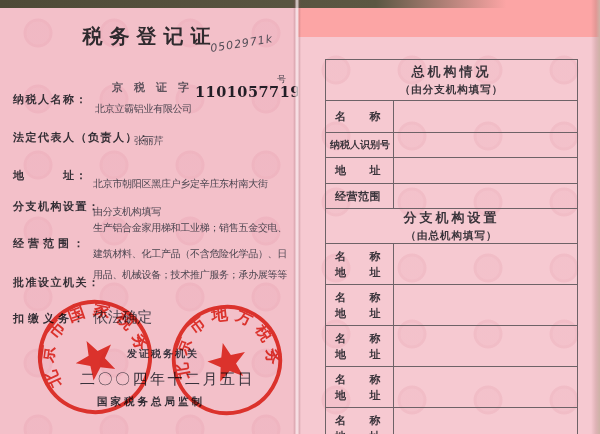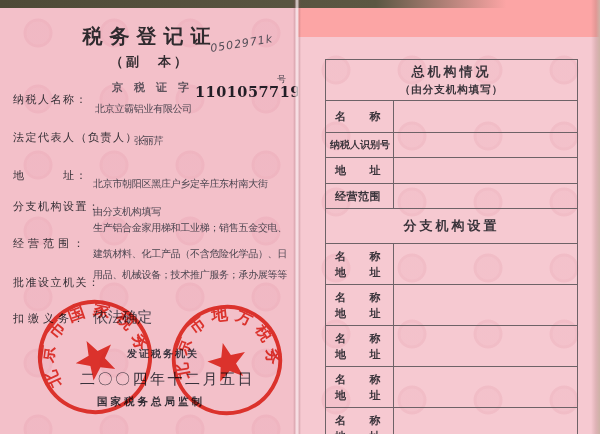--- a/index.html
+++ b/index.html
@@ -24,21 +24,21 @@
   .abs{position:absolute;}
   .title{left:58px;top:23px;width:184px;text-align:center;font-size:20px;font-weight:bold;
          letter-spacing:7px;color:#2f2a2e;}
   .subtitle{left:58px;top:53px;width:184px;text-align:center;font-size:13px;font-weight:bold;
          letter-spacing:3px;color:#322c30;}
   .handwritten{left:210px;top:37px;font-family:"DejaVu Sans",sans-serif;font-style:italic;
          font-size:11px;color:#544e58;transform:rotate(-9deg);letter-spacing:1px;}
   .serial-prefix{left:112px;top:80px;font-size:11px;color:#45404a;opacity:.85;font-weight:bold;}
   .serial-number{left:195px;top:83px;font-size:14.5px;font-weight:bold;color:#221e26;letter-spacing:.5px;}
   .serial-suffix{left:277px;top:73px;font-size:9px;color:#45404a;}
-  .lbl{left:13px;font-size:11px;font-weight:normal;color:#352f36;letter-spacing:1.5px;white-space:nowrap;}
+  .lbl{left:13px;font-size:11px;font-weight:bold;color:#352f36;letter-spacing:1.5px;white-space:nowrap;}
   .val{font-size:10px;color:#4c4550;letter-spacing:-0.3px;white-space:nowrap;}
   .ls4{letter-spacing:4px;}
   .issuer{left:127px;top:347px;font-size:10px;letter-spacing:2px;color:#3b3540;font-weight:bold;}
   .date{left:80px;top:370px;font-size:15px;letter-spacing:2.5px;color:#38323c;font-weight:normal;}
   .footer{left:97px;top:395px;font-size:10.5px;letter-spacing:3px;color:#322d35;font-weight:bold;}
   
   .stamp{position:absolute;mix-blend-mode:multiply;opacity:.88;}
   .stamp-left{left:35px;top:297px;width:120px;height:120px;transform:rotate(-28deg);}
   .stamp-right{left:169px;top:302px;width:116px;height:116px;transform:rotate(-14deg);}
   .stamp text{font-family:"DejaVu Serif",serif;font-weight:bold;fill:#e3271b;}
@@ -56,21 +56,20 @@
   .lc.pair{flex-direction:column;align-items:flex-start;justify-content:space-around;padding:4px 0 4px 9px;}
   .vc{flex:1;}
 </style>
 </head>
 <body>
 
 <div class="stage">
 
   <div class="page left">
     <div class="abs title">税务登记证</div>
-    <div class="abs subtitle">（副　本）</div>
     <div class="abs handwritten">0502971k</div>
 
     <div class="abs serial-prefix">京　税　证　字</div>
     <div class="abs serial-number">110105771958903</div>
     <div class="abs serial-suffix">号</div>
 
     <div class="abs lbl" style="top:92px">纳税人名称：</div>
     <div class="abs val" style="left:95px;top:102px">北京立霸铝业有限公司</div>
 
     <div class="abs lbl" style="top:130px">法定代表人（负责人）：</div>
@@ -137,20 +136,21 @@
         <div class="lc">地　　址</div>
         <div class="vc"></div>
       </div>
       <div class="row" style="height:25px">
         <div class="lc">经营范围</div>
         <div class="vc"></div>
       </div>
 
       <div class="row hdr" style="height:35px">
         <div class="t">分支机构设置</div>
+        <div class="s">（由总机构填写）</div>
       </div>
 
       <div class="row" style="height:41px">
         <div class="lc pair">
           <span>名　　称</span>
           <span>地　　址</span>
         </div>
         <div class="vc"></div>
       </div>
       <div class="row" style="height:41px">

